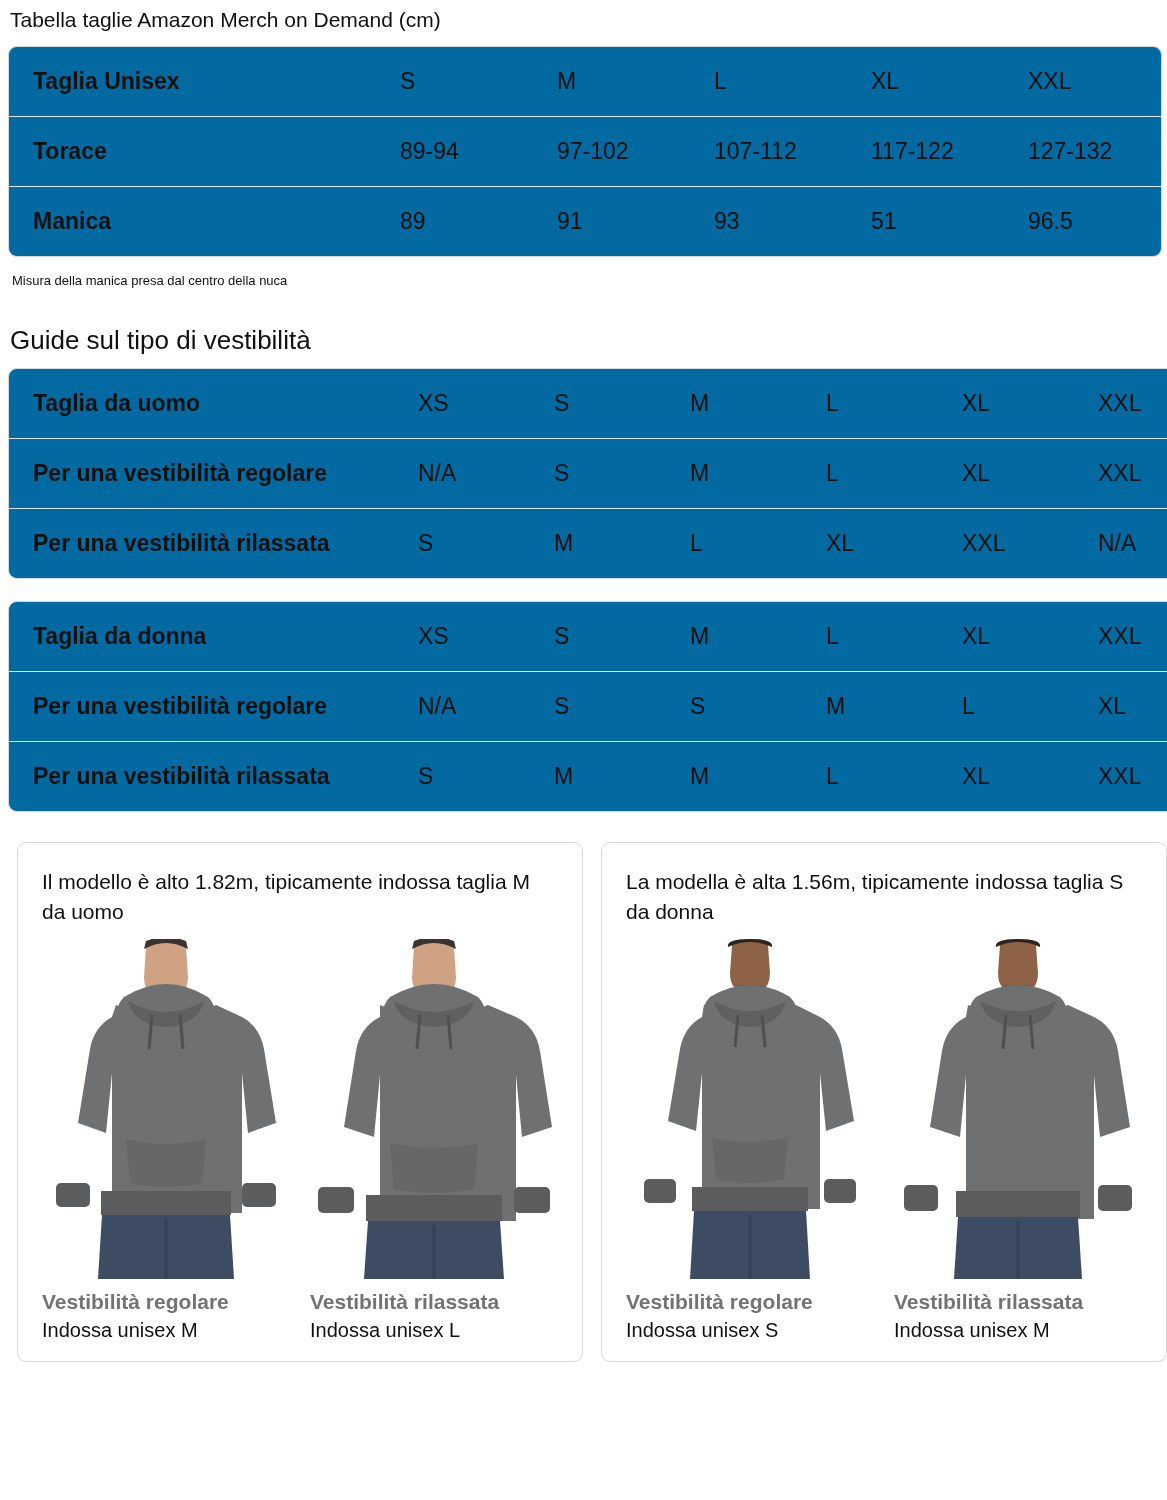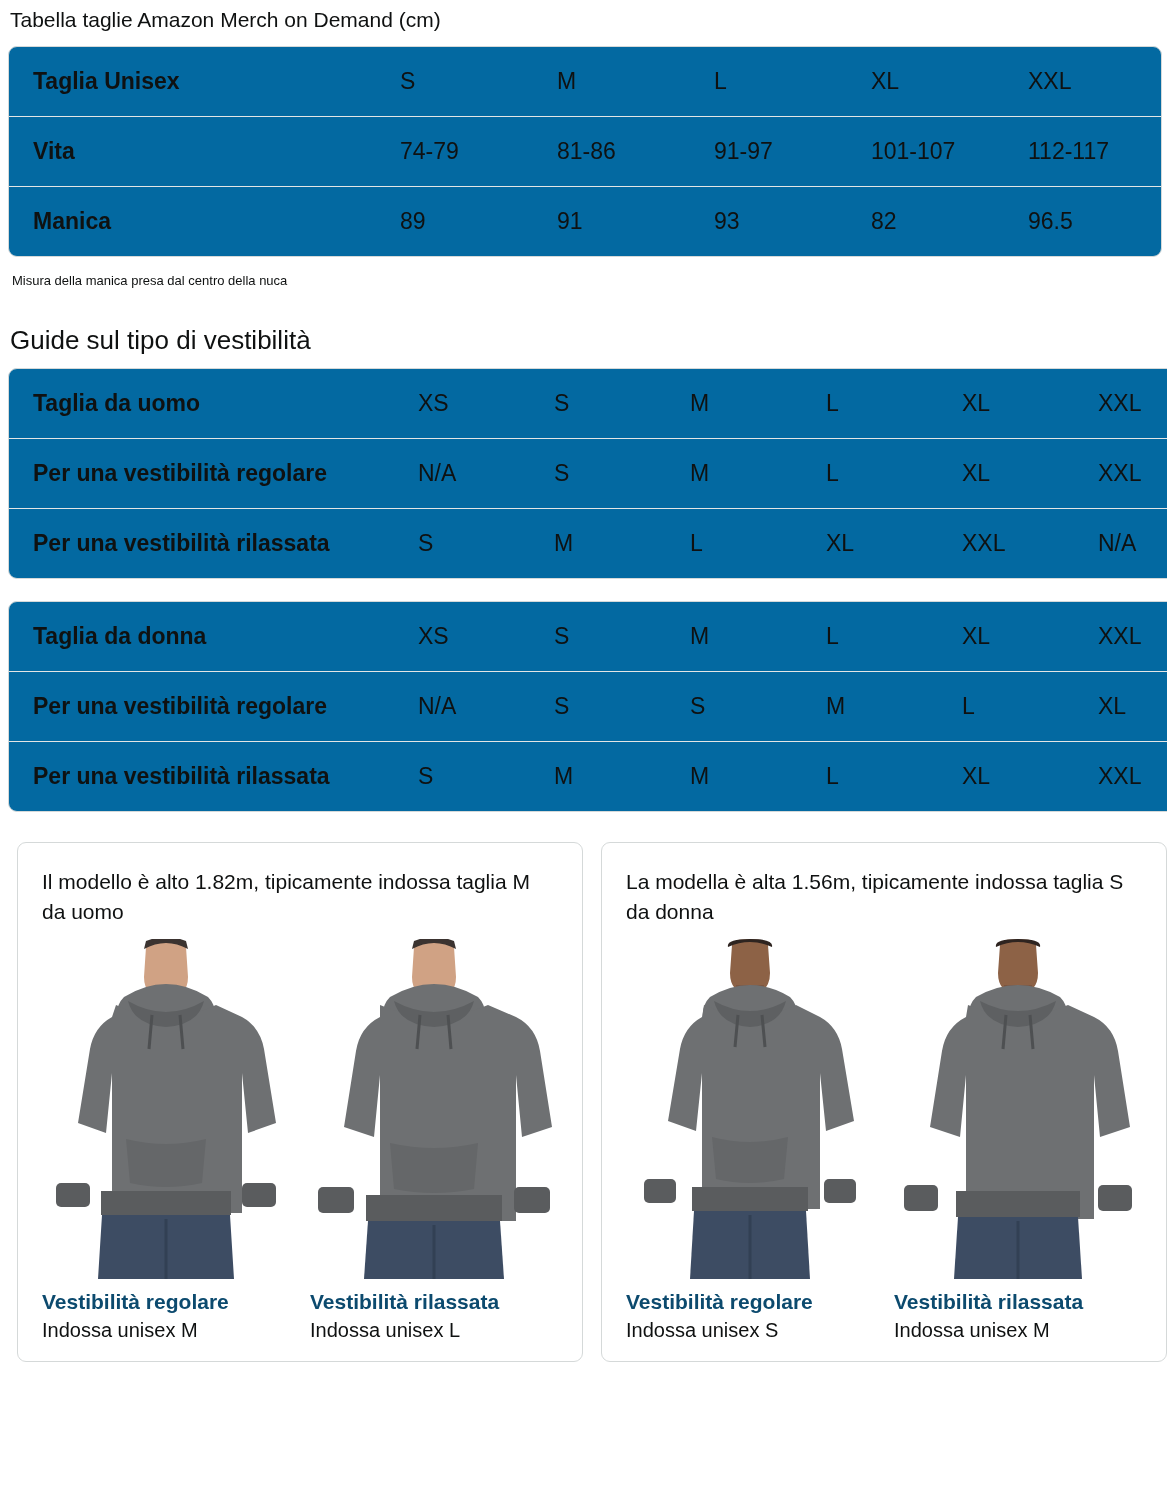--- a/index.html
+++ b/index.html
@@ -104,21 +104,21 @@
   }
   .fig {
     width: 248px;
     height: 340px;
     position: relative;
     overflow: hidden;
   }
   .model-fit {
     font-size: 21px;
     font-weight: bold;
-    color: #0c4a6e;
+    color: #737373;
     margin-top: 10px;
     line-height: 26px;
   }
   .model-sub {
     font-size: 20px;
     color: #0f1111;
     line-height: 26px;
     margin-top: 2px;
   }
   svg { display: block; }
@@ -142,33 +142,33 @@
     <tbody>
       <tr>
         <td class="hd">Taglia Unisex</td>
         <td>S</td>
         <td>M</td>
         <td>L</td>
         <td>XL</td>
         <td>XXL</td>
       </tr>
       <tr>
-        <td class="hd">Vita</td>
-        <td>74-79</td>
-        <td>81-86</td>
-        <td>91-97</td>
-        <td>101-107</td>
-        <td>112-117</td>
+        <td class="hd">Torace</td>
+        <td>89-94</td>
+        <td>97-102</td>
+        <td>107-112</td>
+        <td>117-122</td>
+        <td>127-132</td>
       </tr>
       <tr>
         <td class="hd">Manica</td>
         <td>89</td>
         <td>91</td>
         <td>93</td>
-        <td>82</td>
+        <td>51</td>
         <td>96.5</td>
       </tr>
     </tbody>
   </table>
 
   <div class="note">Misura della manica presa dal centro della nuca</div>
 
   <div class="section-title">Guide sul tipo di vestibilità</div>
 
   <table class="sz fit">

